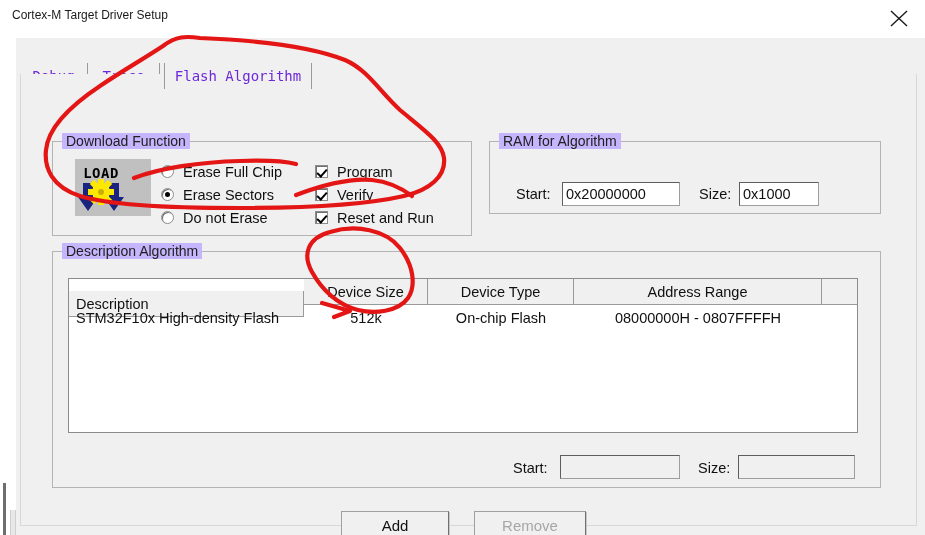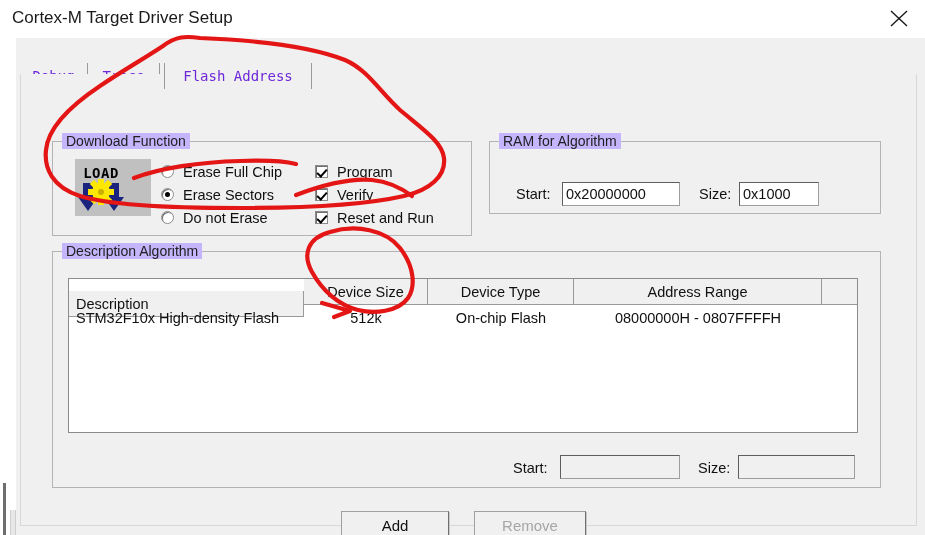--- a/index.html
+++ b/index.html
@@ -20,21 +20,21 @@
   
   .titlebar {
     position: absolute;
     left: 0; top: 0;
     width: 925px; height: 38px;
     background: #ffffff;
   }
   .title-text {
     position: absolute;
     left: 12px; top: 8px;
-    font-size: 17px;
+    font-size: 12px;
     color: #1a1a1a;
     font-family: "Liberation Sans", sans-serif;
     white-space: nowrap;
   }
   .close-btn {
     position: absolute;
     right: 2px; top: 0;
     width: 46px; height: 36px;
     cursor: pointer;
   }
@@ -331,21 +331,21 @@
   <div class="dialog">
 
     <div class="tabstrip">
       <div class="tab inactive tab-debug">
         <span>Debug</span>
       </div>
       <div class="tab inactive tab-trace">
         <span>Trace</span>
       </div>
       <div class="tab active tab-flash">
-        <span>Flash Address</span>
+        <span>Flash Algorithm</span>
       </div>
     </div>
     <div class="tabpage"></div>
 
     <div class="group" id="grp-download">
       <span class="group-label">Download Function</span>
     </div>
 
     <div class="load-icon">
       <svg width="52" height="57" viewBox="0 0 52 57">

